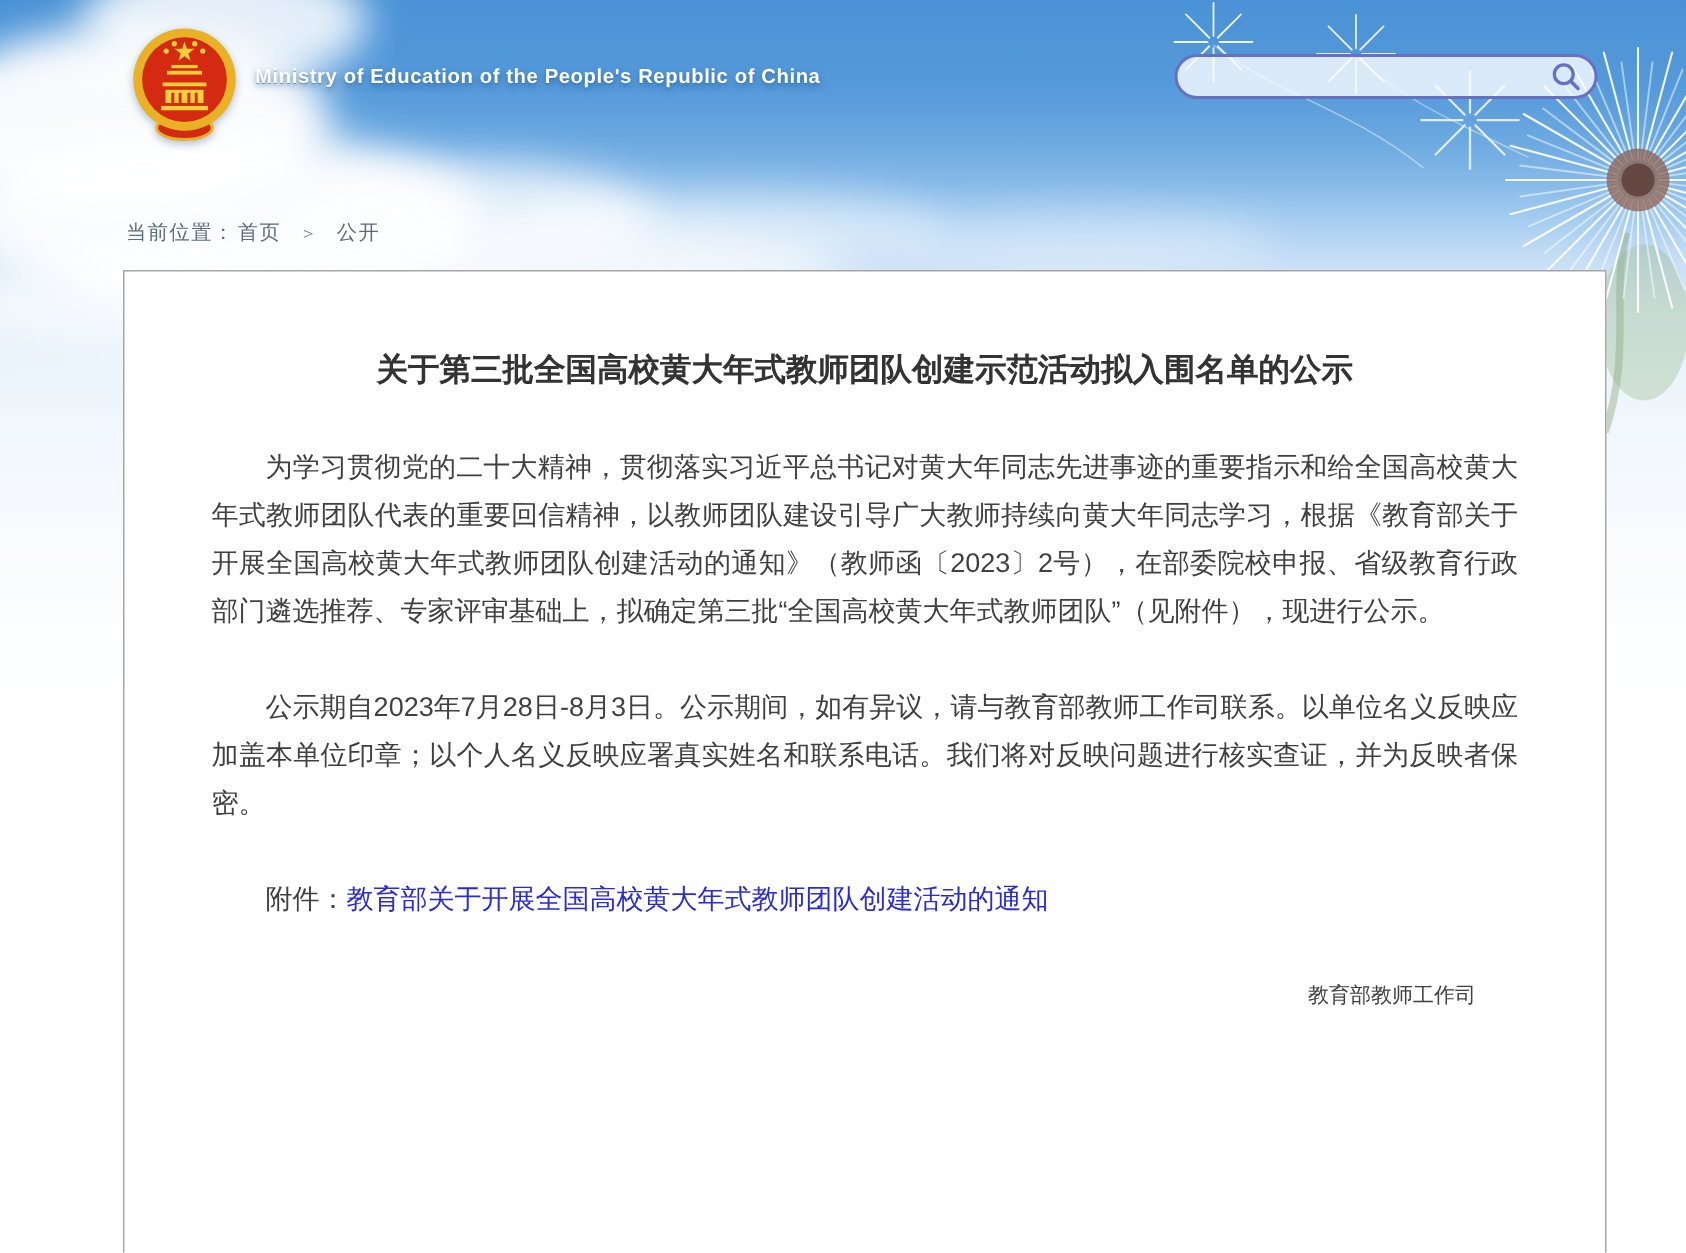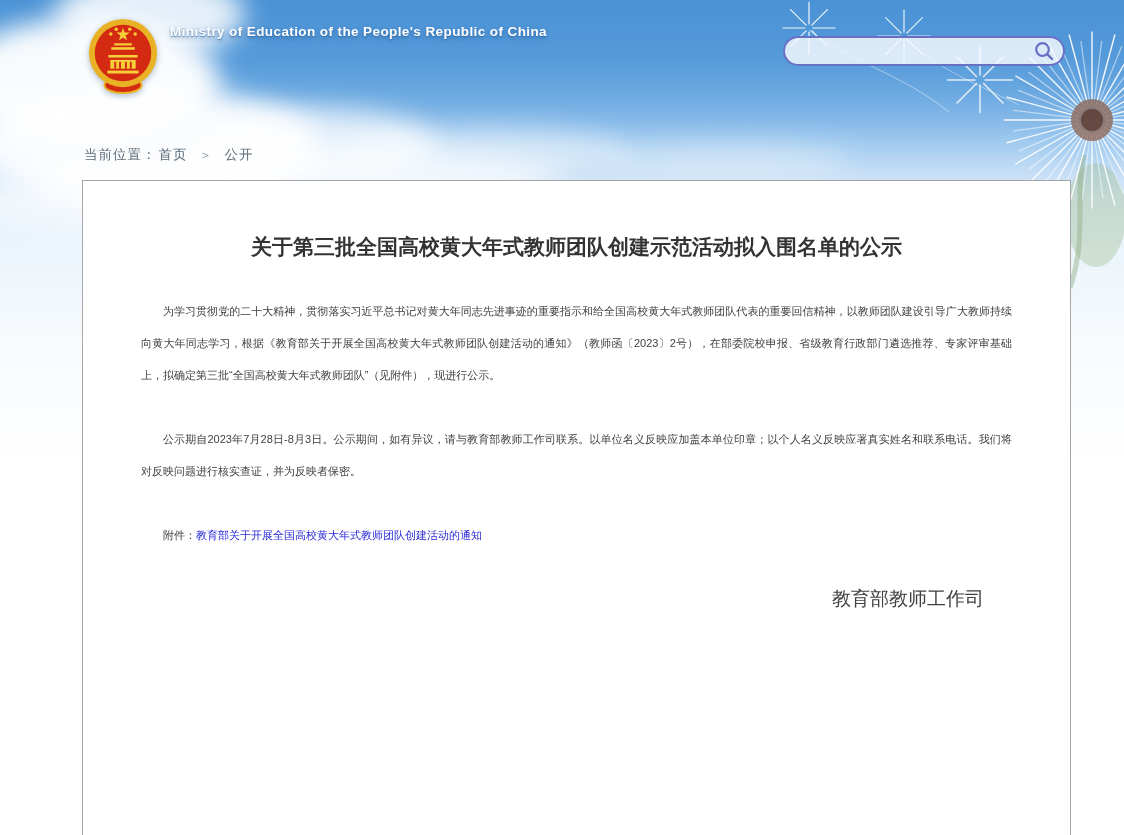--- a/index.html
+++ b/index.html
@@ -30,21 +30,21 @@
   .dandelion{position:absolute;right:0;top:0;pointer-events:none;z-index:2;}
   
   .brand{position:absolute;left:84px;top:16px;display:flex;align-items:flex-start;z-index:3;cursor:pointer;}
   .emblem{width:78px;height:78px;margin-right:8px;filter:drop-shadow(0 2px 3px rgba(30,70,120,.35));}
   .brand-text{padding-top:6px;}
   .site-title{
     font-size:40px;font-weight:bold;color:#ffffff;letter-spacing:3px;line-height:1.05;
     text-shadow:0 2px 0 rgba(52,110,170,.55), 0 4px 6px rgba(25,75,135,.55);
   }
   .site-subtitle{
-    margin-top:2px;font-size:13.5px;font-weight:bold;color:#ffffff;letter-spacing:.4px;
+    margin-top:21px;font-size:13.5px;font-weight:bold;color:#ffffff;letter-spacing:.4px;
     text-shadow:0 1px 0 rgba(52,110,170,.6), 0 2px 4px rgba(25,75,135,.55);
   }
   
   .searchbox{
     position:absolute;left:783px;top:36px;width:282px;height:30px;z-index:3;
     border:2px solid #6770c5;border-radius:17px;
     background:rgba(248,251,255,.82);
     display:flex;align-items:center;box-sizing:border-box;padding:0 8px 0 2px;
   }
   .searchbox input{
@@ -62,26 +62,26 @@
   .card{
     position:absolute;left:82px;top:180px;width:989px;height:680px;z-index:3;
     background:#ffffff;border:1px solid #a6a6a6;box-sizing:border-box;
     padding:52px 58px 0 58px;
   }
   .article-title{
     margin:0 0 34px 0;text-align:center;
     font-size:21px;font-weight:bold;color:#333333;line-height:28px;
   }
   .para{
-    margin:0 0 32px 0;font-size:11px;color:#404040;line-height:32px;
+    margin:0 0 32px 0;font-size:18px;color:#404040;line-height:32px;
     text-indent:2em;text-align:justify;
   }
   .attach a{color:#2a2ad6;text-decoration:none;cursor:pointer;}
   .signature,.date{
-    font-size:19px;color:#404040;line-height:32px;text-align:right;padding-right:28px;
+    font-size:14px;color:#404040;line-height:32px;text-align:right;padding-right:28px;
   }
   .signature{margin-top:30px;}
   .date{margin-top:32px;}
 </style>
 </head>
 <body>
 
 <div class="page">
 
   <div class="cloud c1"></div>

